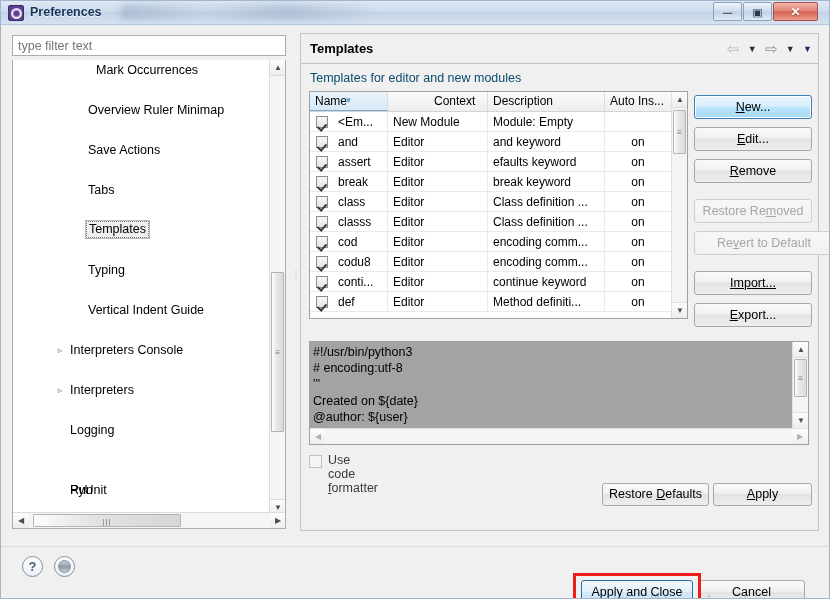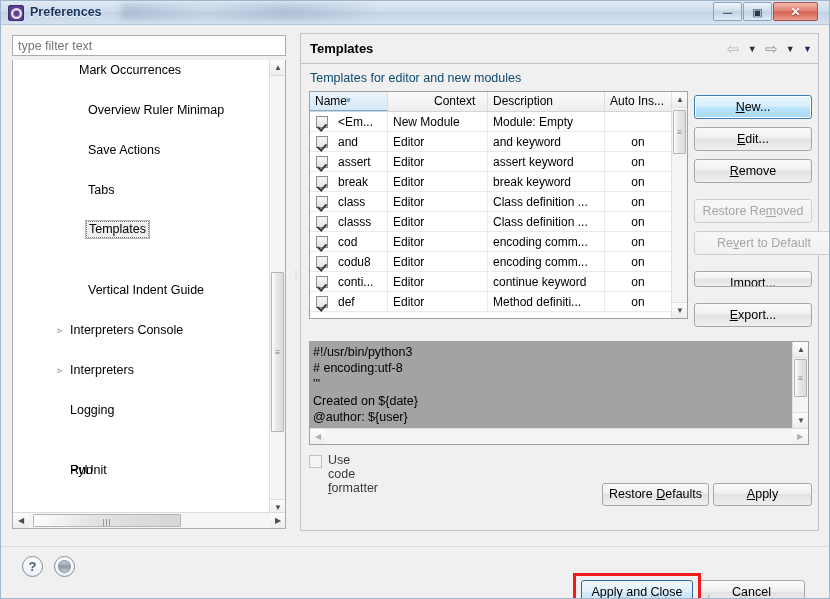--- a/index.html
+++ b/index.html
@@ -409,33 +409,36 @@
     </div>
   </div>
 
   <div id="dialog-body">
 
     <input id="filter-input" type="text" placeholder="type filter text" style="">
 
     <div id="tree-panel">
       <div id="tree-inner">
           <div class="tree-item" style="top: 0px;">
-            <span class="tlabel" style="left: 66px;">Mark Occurrences</span>
+            <span class="tlabel" style="left: 83px;">Mark Occurrences</span>
           </div>
           <div class="tree-item" style="top: 20px;">
             <span class="tlabel" style="left: 75px;">Overview Ruler Minimap</span>
           </div>
           <div class="tree-item" style="top: 40px;">
             <span class="tlabel" style="left: 75px;">Save Actions</span>
           </div>
           <div class="tree-item" style="top: 60px;">
             <span class="tlabel" style="left: 75px;">Tabs</span>
           </div>
           <div class="tree-item sel" style="top: 80px;">
             <span class="tlabel" style="left: 75px;">Templates</span>
+          </div>
+          <div class="tree-item" style="top: 100px;">
+            <span class="tlabel" style="left: 75px;">Typing</span>
           </div>
           <div class="tree-item" style="top: 120px;">
             <span class="tlabel" style="left: 75px;">Vertical Indent Guide</span>
           </div>
           <div class="tree-item" style="top: 140px;">
             <span class="arrow" style="left: 39px;">▹</span>
             <span class="tlabel" style="left: 57px;">Interpreters Console</span>
           </div>
           <div class="tree-item" style="top: 160px;">
             <span class="arrow" style="left: 39px;">▹</span>
@@ -504,21 +507,21 @@
             </div>
             <div class="trow" style="top: 40px;">
               <div class="cell" style="left: 0px; width: 78px;"><span class="cb"></span><span style="margin-left: 23px;">and</span></div>
               <div class="cell" style="left: 78px; width: 100px;">Editor</div>
               <div class="cell" style="left: 178px; width: 117px;">and keyword</div>
               <div class="cell c-auto" style="left: 295px; width: 67px;">on</div>
             </div>
             <div class="trow" style="top: 60px;">
               <div class="cell" style="left: 0px; width: 78px;"><span class="cb"></span><span style="margin-left: 23px;">assert</span></div>
               <div class="cell" style="left: 78px; width: 100px;">Editor</div>
-              <div class="cell" style="left: 178px; width: 117px;">assert keyword</div>
+              <div class="cell" style="left: 178px; width: 117px;">efaults keyword</div>
               <div class="cell c-auto" style="left: 295px; width: 67px;">on</div>
             </div>
             <div class="trow" style="top: 80px;">
               <div class="cell" style="left: 0px; width: 78px;"><span class="cb"></span><span style="margin-left: 23px;">break</span></div>
               <div class="cell" style="left: 78px; width: 100px;">Editor</div>
               <div class="cell" style="left: 178px; width: 117px;">break keyword</div>
               <div class="cell c-auto" style="left: 295px; width: 67px;">on</div>
             </div>
             <div class="trow" style="top: 100px;">
               <div class="cell" style="left: 0px; width: 78px;"><span class="cb"></span><span style="margin-left: 23px;">class</span></div>
@@ -565,21 +568,21 @@
           </div>
         </div>
       </div>
 
       <div id="side-buttons">
           <div class="btn focused" style="left: 393px; top: 61px; width: 118px; height: 24px; line-height: 22px;"><span><span class="mn">N</span>ew...</span></div>
           <div class="btn" style="left: 393px; top: 93px; width: 118px; height: 24px; line-height: 22px;"><span><span class="mn">E</span>dit...</span></div>
           <div class="btn" style="left: 393px; top: 125px; width: 118px; height: 24px; line-height: 22px;"><span><span class="mn">R</span>emove</span></div>
           <div class="btn disabled" style="left: 393px; top: 165px; width: 118px; height: 24px; line-height: 22px;"><span>Restore Re<span class="mn">m</span>oved</span></div>
           <div class="btn disabled" style="left: 393px; top: 197px; width: 140px; height: 24px; line-height: 22px;"><span>Re<span class="mn">v</span>ert to Default</span></div>
-          <div class="btn" style="left: 393px; top: 237px; width: 118px; height: 16px; line-height: 22px;"><span><span class="mn">I</span>mport...</span></div>
+          <div class="btn" style="left: 393px; top: 237px; width: 118px; height: 24px; line-height: 22px; text-decoration: underline;"><span><span class="mn">I</span>mport...</span></div>
           <div class="btn" style="left: 393px; top: 269px; width: 118px; height: 24px; line-height: 22px;"><span><span class="mn">E</span>xport...</span></div>
         </div>
 
       <div id="preview-label">Previe<span class="mn">w</span>:</div>
       <div id="preview-box">
         <div id="preview-text">#!/usr/bin/python3
 # encoding:utf-8
 '''
 Created on ${date}
 @author: ${user}

